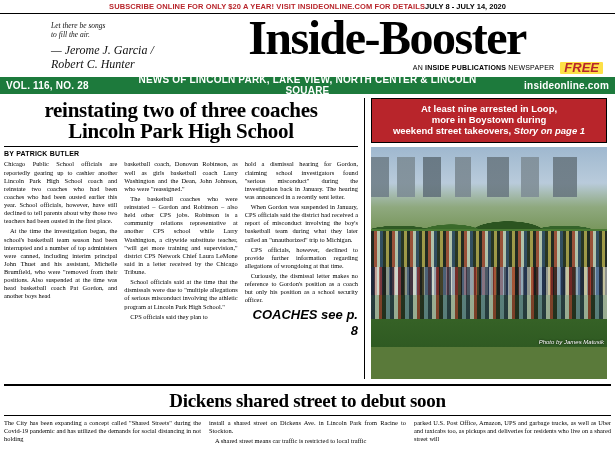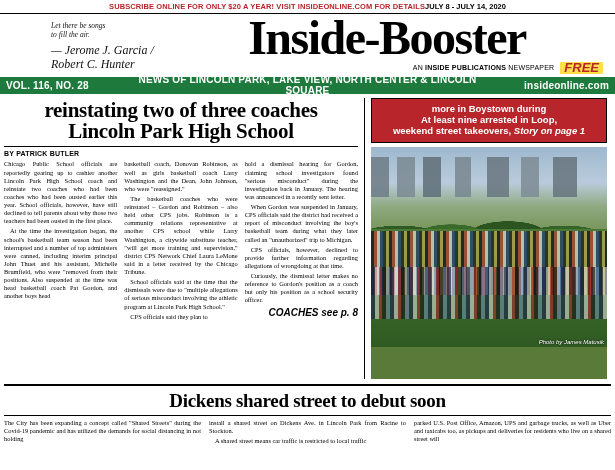--- a/index.html
+++ b/index.html
@@ -182,21 +182,21 @@
   }
   .cols3 .col p {
     margin: 0 0 2px 0;
     text-indent: 6px;
   }
   .cols3 .col p:first-child { text-indent: 0; }
 
   .jump {
     text-align: right;
     font-family: "Liberation Sans", sans-serif;
-    font-size: 10px;
+    font-size: 13px;
     font-weight: bold;
     font-style: italic;
     margin-top: 2px;
   }
 
   
   .alert-box {
     border: 1px solid #000;
     background: #b8252b;
     color: #fff;
@@ -399,22 +399,22 @@
           <p>When Gordon was suspended in January, CPS officials said the district had received a report of misconduct involving the boy's basketball team during what they later called an "unauthorized" trip to Michigan.</p>
           <p>CPS officials, however, declined to provide further information regarding allegations of wrongdoing at that time.</p>
           <p>Curiously, the dismissal letter makes no reference to Gordon's position as a coach but only his position as a school security officer.</p>
           <div class="jump">COACHES see p. 8</div>
         </div>
       </div>
     </div>
 
     <div class="right-col">
       <div class="alert-box">
+        <div>At least nine arrested in Loop,</div>
         <div>more in Boystown during</div>
-        <div>At least nine arrested in Loop,</div>
         <div><span>weekend street takeovers,</span> <span class="italic-tail">Story on page 1</span></div>
       </div>
 
       <div class="photo-wrap">
         <div class="photo">
           <div class="skyline"></div>
           <div class="trees"></div>
           <div class="field"></div>
           <div class="crowd"></div>
           <div class="crowd2"></div>

